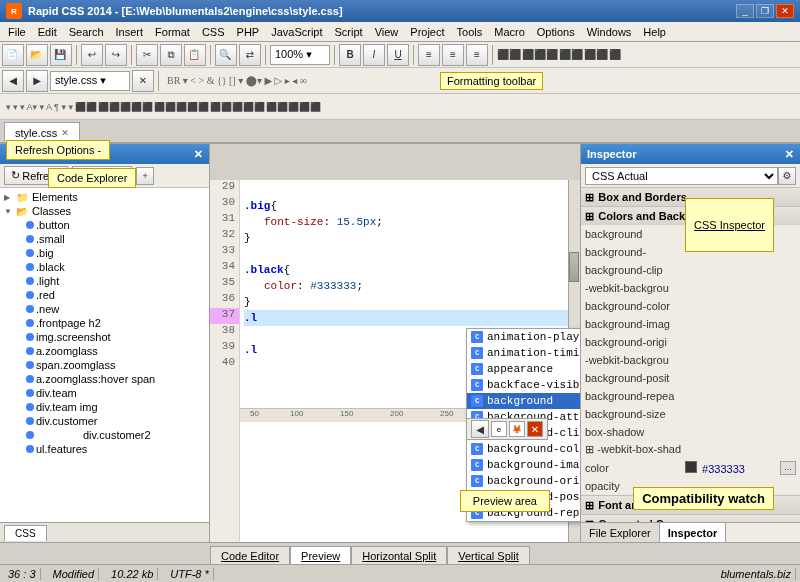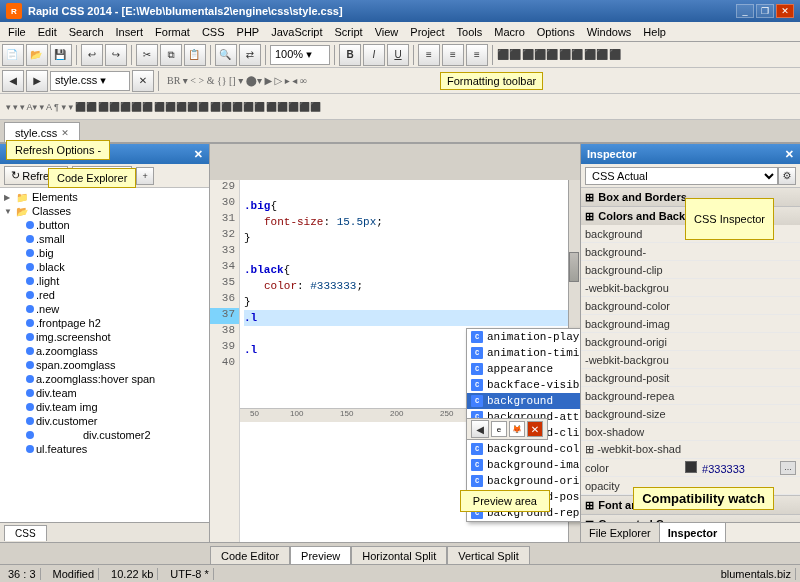--- a/index.html
+++ b/index.html
@@ -309,20 +309,21 @@
     .status-item { padding: 0 4px; border-right: 1px solid #a0a0a0; }
 
     
     .bottom-tabs {
       background: #d4d0c8;
       height: 22px;
       display: flex;
       align-items: flex-end;
       padding: 0 0 0 4px;
       border-top: 1px solid #a0a0a0;
+      text-decoration: underline;
     }
     .bottom-tab {
       background: #e8e4dc;
       border: 1px solid #a0a0a0;
       border-bottom: none;
       padding: 2px 10px;
       font-size: 11px;
       cursor: pointer;
       height: 18px;
       display: flex;
@@ -569,21 +570,21 @@
 
         <div style="position:absolute; left:0; top:0; width:30px; background:#f0ece4; border-right:1px solid #d0d0d0; font-family:'Courier New',monospace; font-size:11px; color:#666; height:100%; z-index:1;">
           <div class="line-num">29</div>
           <div class="line-num">30</div>
           <div class="line-num">31</div>
           <div class="line-num">32</div>
           <div class="line-num">33</div>
           <div class="line-num">34</div>
           <div class="line-num">35</div>
           <div class="line-num">36</div>
-          <div class="line-num" style="background:#7dd3fc;">37</div>
+          <div class="line-num" style="background:#f0abfc;">37</div>
           <div class="line-num">38</div>
           <div class="line-num">39</div>
           <div class="line-num">40</div>
         </div>
 
         <div class="code-content">
           <div class="code-line">&nbsp;</div>
           <div class="code-line">
               <span class="kw-selector">.big</span>
               <span> {</span>
@@ -811,36 +812,36 @@
   </div>
 
   <div style="background:#ffffc0;border:1px solid #c0a000;padding:3px 8px;font-size:11px;position:absolute;top:140px;left:6px;z-index:500;white-space:nowrap;">
     <span>Refresh Options -</span>
   </div>
 
   <div style="background:#ffffc0;border:1px solid #c0a000;padding:3px 8px;font-size:11px;position:absolute;top:168px;left:48px;z-index:500;white-space:nowrap;">
     <span>Code Explorer</span>
   </div>
 
-  <div style="background:#ffffc0;border:1px solid #c0a000;padding:14px 8px;font-size:11px;position:absolute;top:198px;right:26px;z-index:500;white-space:nowrap;">
+  <div style="background:#ffffc0;border:1px solid #c0a000;padding:20px 8px;font-size:11px;position:absolute;top:198px;right:26px;z-index:500;white-space:nowrap;text-decoration:underline;">
     <span>CSS Inspector</span>
   </div>
 
   <div style="background:#ffffc0;border:1px solid #c0a000;padding:3px 8px;font-size:13px;position:absolute;bottom:72px;right:26px;z-index:500;white-space:nowrap;font-weight:bold;">
     <span>Compatibility watch</span>
   </div>
 
   <div class="bottom-tabs" style="position:absolute;bottom:18px;left:0;right:0;height:22px;background:#d4d0c8;border-top:1px solid #a0a0a0;display:flex;align-items:flex-end;padding:0 0 0 210px;">
     <div class="bottom-tab">Code Editor</div>
     <div class="bottom-tab active">Preview</div>
     <div class="bottom-tab">Horizontal Split</div>
     <div class="bottom-tab">Vertical Split</div>
   </div>
 
-  <div class="status-bar" style="position:absolute;bottom:0;left:0;right:0;">
+  <div class="status-bar" style="position:absolute;bottom:0;left:0;right:0;font-style:italic;">
     <span class="status-item">36 : 3</span>
     <span class="status-item">Modified</span>
     <span class="status-item">10.22 kb</span>
     <span class="status-item">UTF-8 *</span>
     <span style="flex:1;"></span>
     <span class="status-item">blumentals.biz</span>
   </div>
 
 </div>
 

